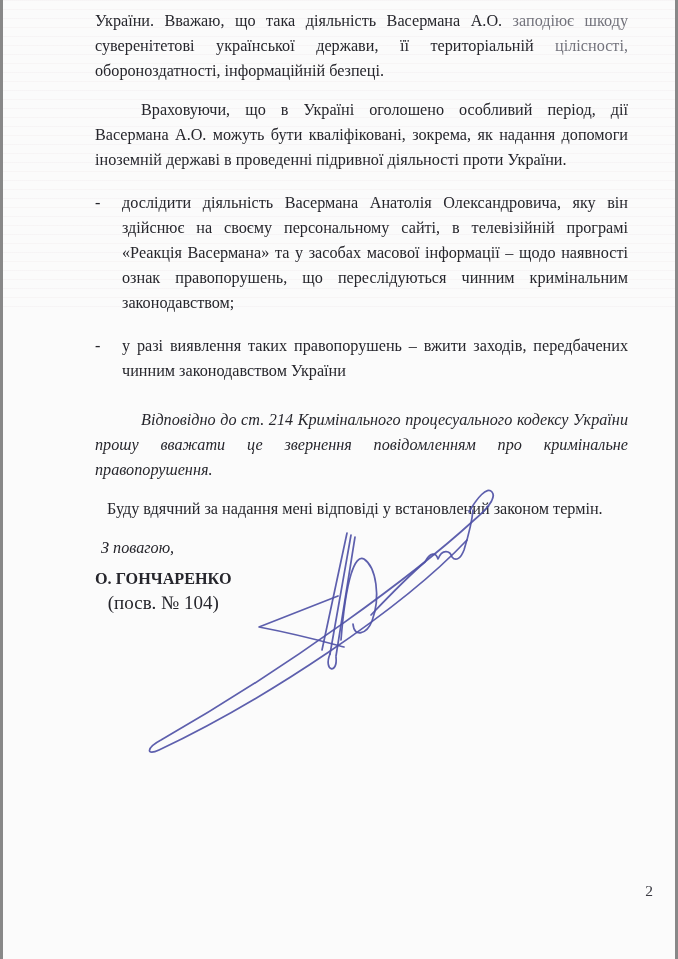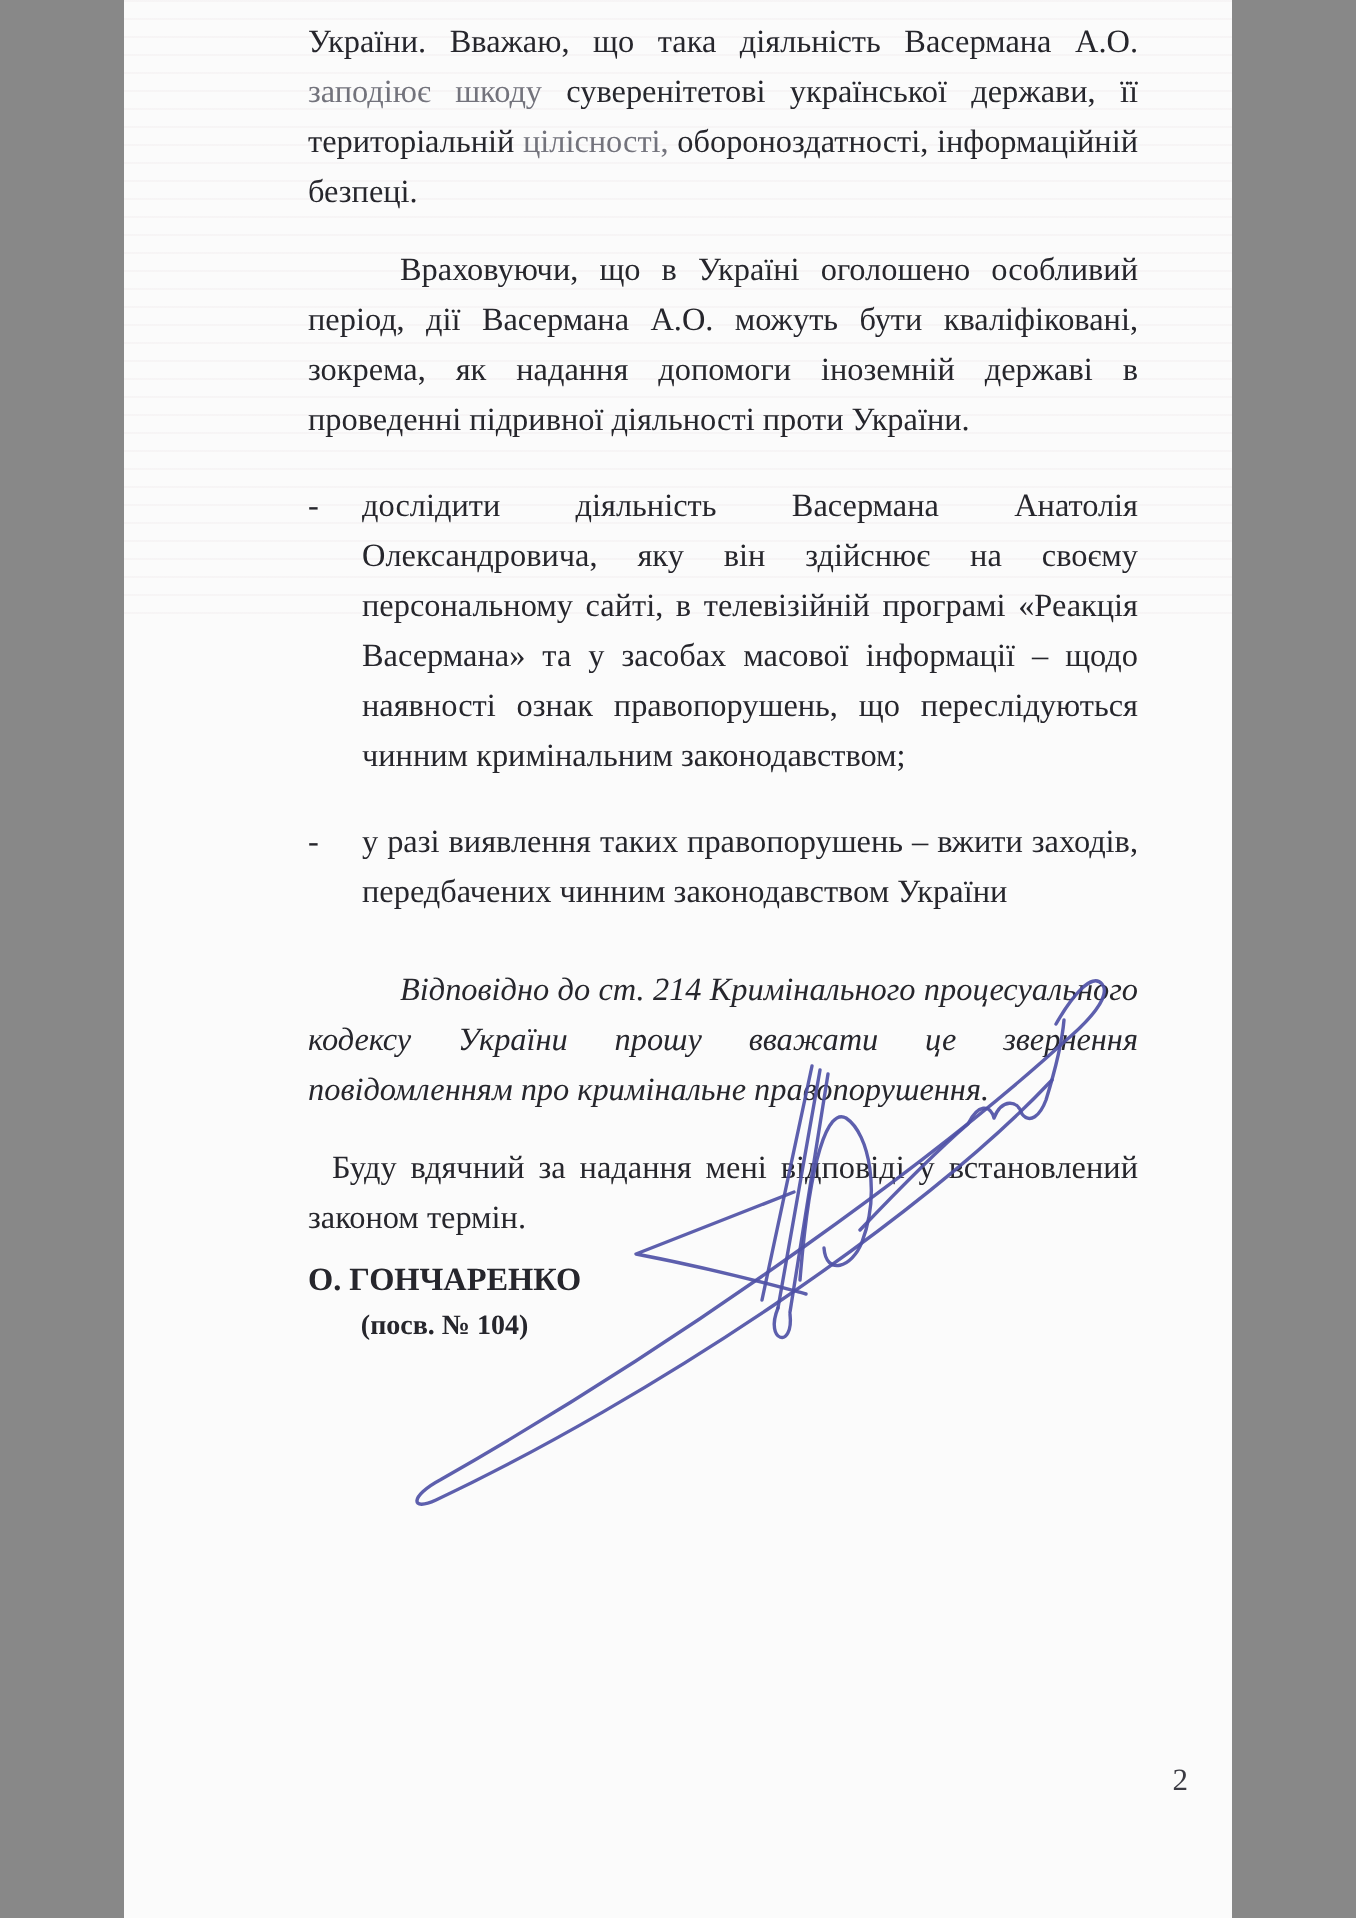--- a/index.html
+++ b/index.html
@@ -1,18 +1,18 @@
 <!DOCTYPE html>
 <html lang="uk" style="--paper: #fbfbfb; --ink: #26262c; --faded: #73737c; --sig: #4f51a6;"><head>
 <meta charset="utf-8">
 <style>
   html,body{margin:0;padding:0;background:#888;}
   .page{
     position:relative;
-    width:554px;height:959px;
+    width:672px;height:959px;
     margin:0 auto;
     background:var(--paper,#fbfbfb);
     overflow:hidden;
     font-family:"Liberation Serif","DejaVu Serif",serif;
     color:var(--ink,#26262c);
   }
   
   .scanlines{
     position:absolute;left:0;top:0;width:100%;height:310px;
     background:repeating-linear-gradient(180deg,
@@ -69,24 +69,23 @@
   .signer-id{
     text-align:center;
     margin-right:-16px;
   }
   .signer-name{
     font-weight:bold;
     white-space:nowrap;
     text-align:right;
   }
   .signer-cred{
-    font-size:14px;
+    font-size:19px;
     line-height:22px;
     white-space:nowrap;
-    font-weight:bold;
   }
   .signature-svg{
     position:absolute;
     left:130px;top:478px;
     width:380px;height:290px;
     pointer-events:none;
   }
   .signature-svg path{
     fill:none;
     stroke:var(--sig,#4f51a6);
@@ -124,20 +123,21 @@
       <div class="li">
         <span class="li-marker">-</span>
         <span class="li-text">у разі виявлення таких правопорушень – вжити заходів, передбачених чинним законодавством України</span>
       </div>
     </div>
 
     <p class="para ind gap-before">Відповідно до ст. 214 Кримінального процесуального кодексу України прошу вважати це звернення повідомленням про кримінальне правопорушення.</p>
 
     <p class="para ind-sm">Буду вдячний за надання мені відповіді у встановлений законом термін.</p>
 
+    <p class="para salutation">З повагою,</p>
 
     <div class="sig-row">
       <div class="signer-id">
         <div class="signer-name">О. ГОНЧАРЕНКО</div>
         <div class="signer-cred">(посв. № 104)</div>
       </div>
     </div>
 
   </div>
 

